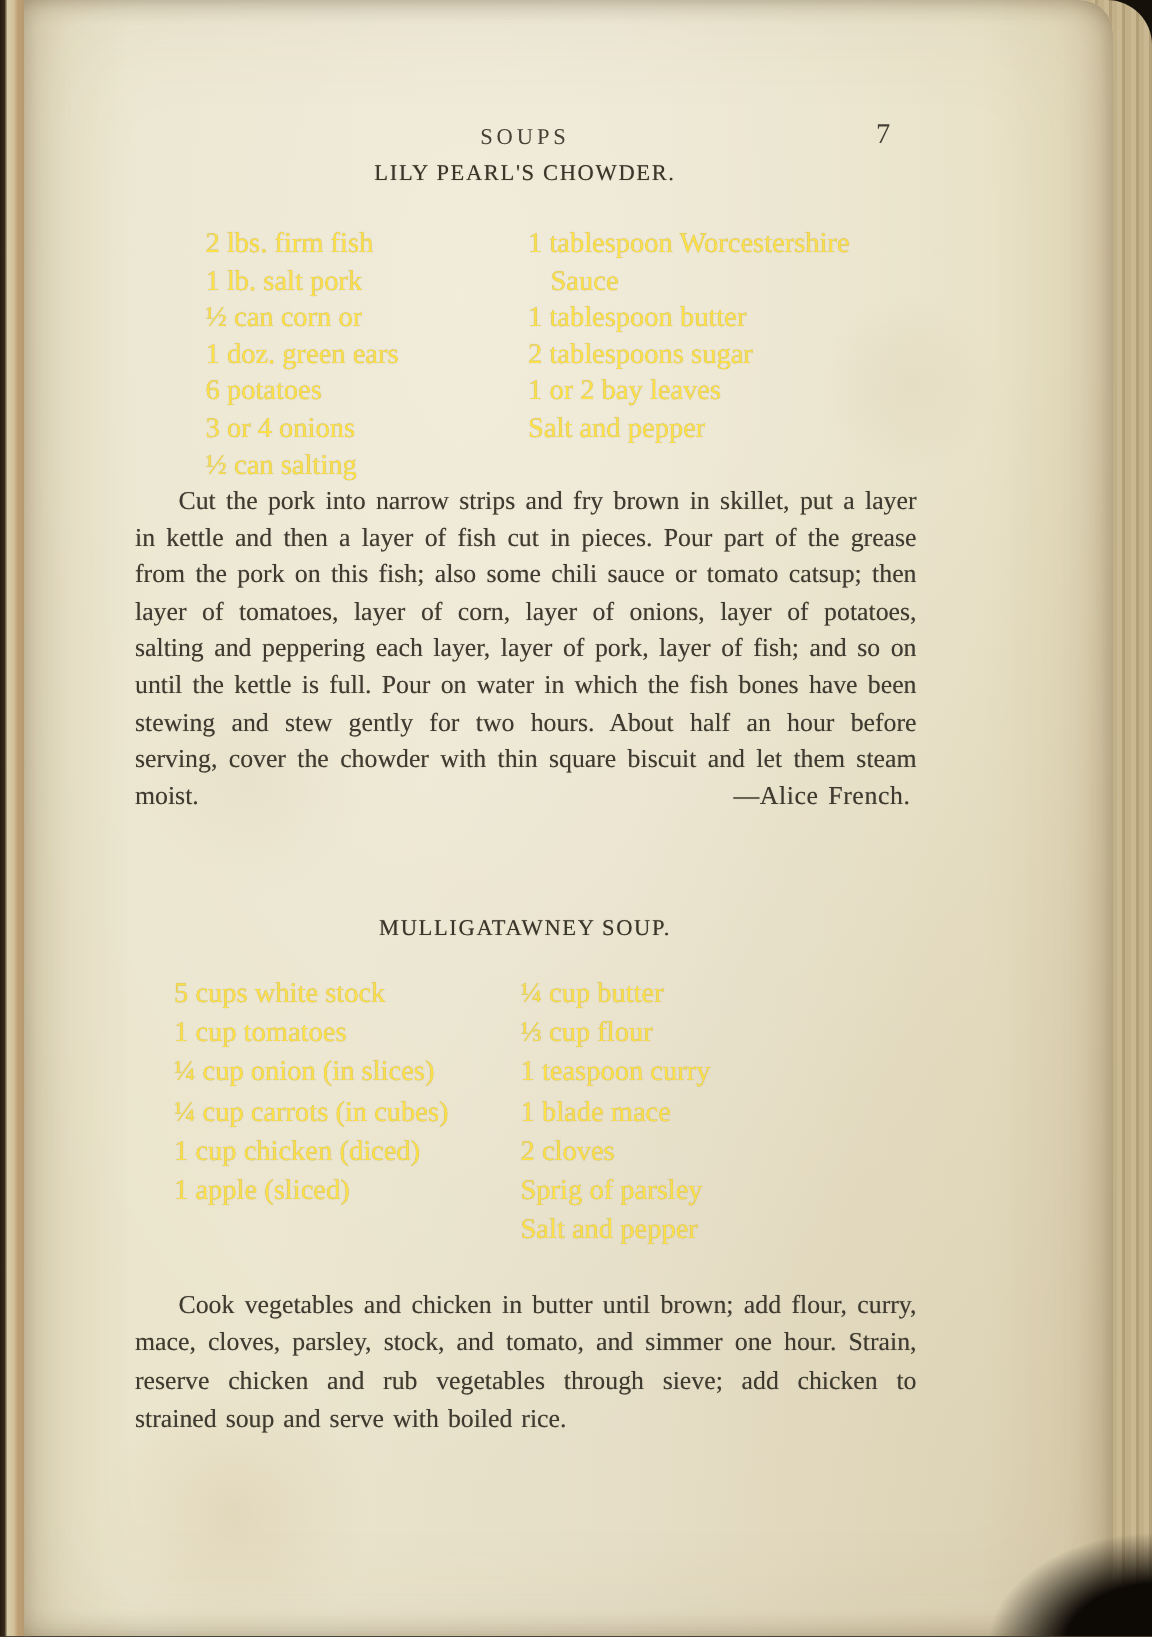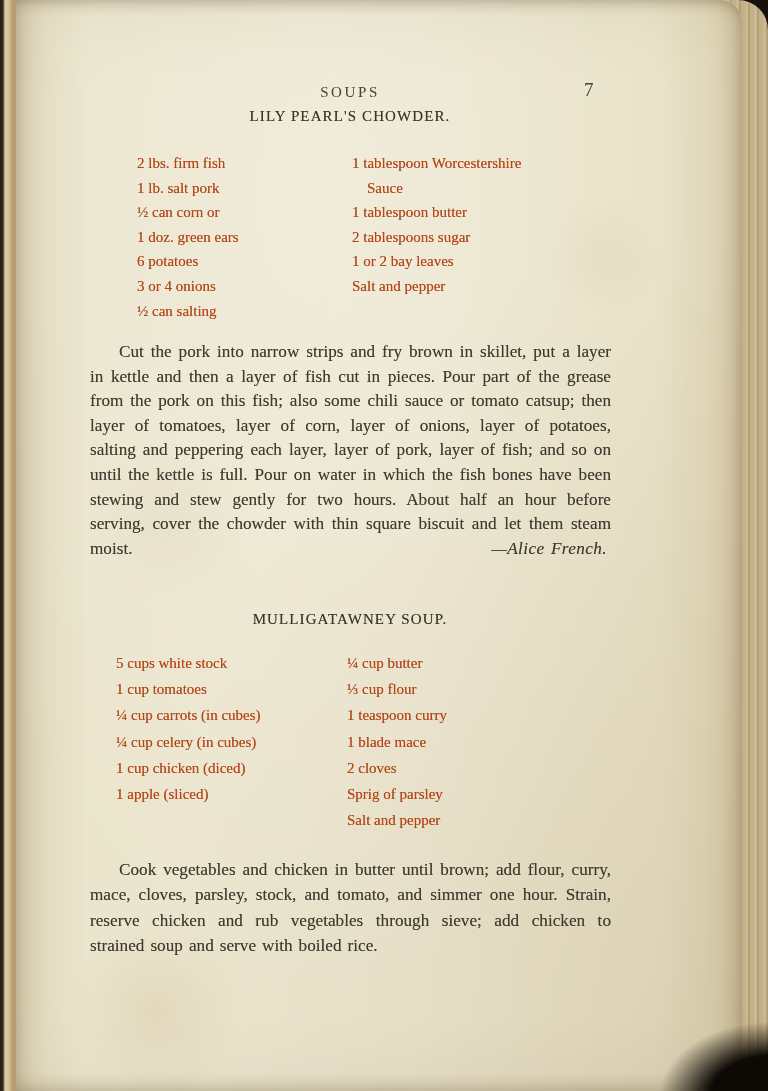--- a/index.html
+++ b/index.html
@@ -125,46 +125,45 @@
 
   .ing-list { position: absolute; left: 0; width: 768px; }
   .ing-1 { top: 151px; }
   .ing-2 { top: 650px; }
   .ing-col { position: absolute; top: 0; white-space: nowrap; }
   .ing-1 .col-left  { left: 137px; }
   .ing-1 .col-right { left: 352px; }
   .ing-2 .col-left  { left: 116px; }
   .ing-2 .col-right { left: 347px; }
   .ing-line {
-    font-size: 15px;
-    color: #c2410c;
+    font-size: 19px;
+    color: #fde047;
     text-shadow: 0 0 0.5px rgba(62,58,47,0.5);
   }
   .ing-1 .ing-line { line-height: 24.6px; height: 24.6px; }
   .ing-2 .ing-line { line-height: 26.2px; height: 26.2px; }
   .wrap-indent { padding-left: 15px; }
 
   .body-par {
     position: absolute;
     left: 90px;
     width: 521px;
     margin: 0;
     font-size: 17.2px;
     text-align: justify;
     text-indent: 29px;
     word-spacing: 0.10em;
     color: #3e3a2f;
     text-shadow: 0 0 0.5px rgba(62,58,47,0.5);
   }
-  .par-1 { top: 340px; line-height: 24.6px; }
+  .par-1 { top: 322px; line-height: 24.6px; }
   .par-2 { top: 857px; line-height: 25.4px; }
 
   .attribution {
     float: right;
-    font-style: italic;
     letter-spacing: 0.4px;
     padding-right: 4px;
   }
 </style>
 </head>
 <body>
 
 <div class="photo">
 
   <div class="edge-stack"></div>
@@ -200,22 +199,22 @@
     </div>
 
     <p class="body-par par-1"><span>Cut the pork into narrow strips and fry brown in skillet, put a layer in kettle and then a layer of fish cut in pieces.  Pour part of the grease from the pork on this fish; also some chili sauce or tomato catsup; then layer of tomatoes, layer of corn, layer of onions, layer of potatoes, salting and peppering each layer, layer of pork, layer of fish; and so on until the kettle is full.  Pour on water in which the fish bones have been stewing and stew gently for two hours.  About half an hour before serving, cover the chowder with thin square biscuit and let them steam moist.</span><span class="attribution">—Alice French.</span></p>
 
     <h1 class="recipe-title title-2">MULLIGATAWNEY SOUP.</h1>
 
     <div class="ing-list ing-2">
       <div class="ing-col col-left">
         <div class="ing-line">5 cups white stock</div>
         <div class="ing-line">1 cup tomatoes</div>
+        <div class="ing-line">¼ cup onion (in slices)</div>
         <div class="ing-line">¼ cup carrots (in cubes)</div>
-        <div class="ing-line">¼ cup celery (in cubes)</div>
         <div class="ing-line">1 cup chicken (diced)</div>
         <div class="ing-line">1 apple (sliced)</div>
       </div>
       <div class="ing-col col-right">
         <div class="ing-line">¼ cup butter</div>
         <div class="ing-line">⅓ cup flour</div>
         <div class="ing-line">1 teaspoon curry</div>
         <div class="ing-line">1 blade mace</div>
         <div class="ing-line">2 cloves</div>
         <div class="ing-line">Sprig of parsley</div>

